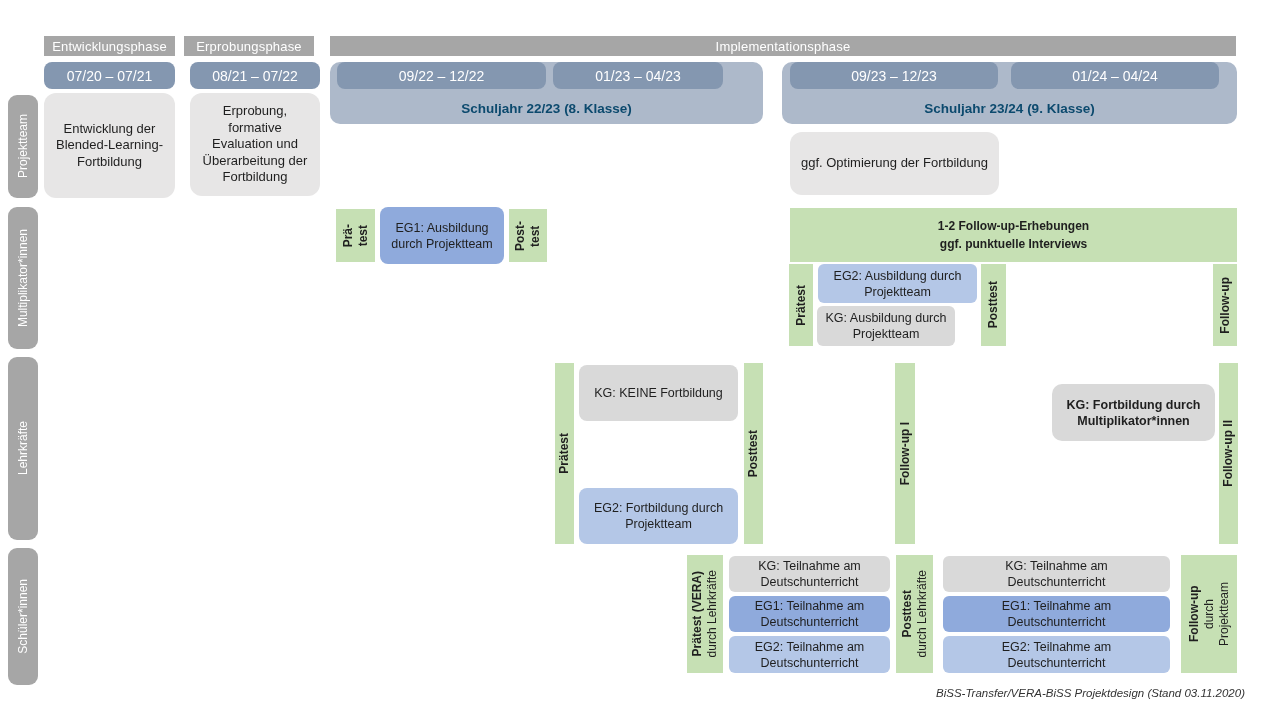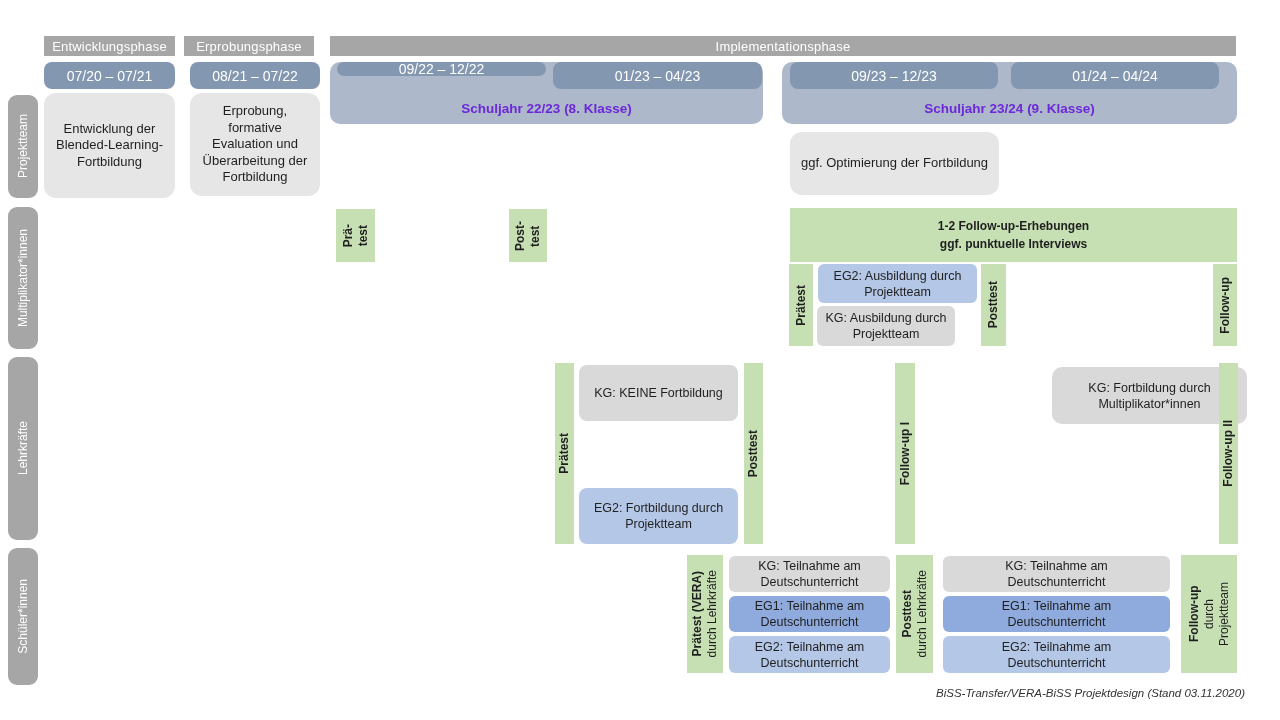--- a/index.html
+++ b/index.html
@@ -7,21 +7,21 @@
     position:relative; width:1280px; height:720px; overflow:hidden;
     font-family:"Liberation Sans", sans-serif; background:#ffffff;
     color:#1f1f1f;
   }
   .abs { position:absolute; box-sizing:border-box; }
   .flexc { display:flex; align-items:center; justify-content:center; text-align:center; }
 
   .phase-hdr { background:var(--phase_bar); color:#ffffff; font-size:13px; letter-spacing:.2px; }
   .band { background:var(--year_band); border-radius:10px; }
   .band-label { position:absolute; left:0; right:0; bottom:8px; text-align:center;
-                color:#6d28d9; font-weight:bold; font-size:13.5px; }
+                color:#0c4a6e; font-weight:bold; font-size:13.5px; }
   .date { background:var(--period_blue); color:#ffffff; font-size:14px; border-radius:8px; }
 
   .rowlabel { background:var(--row_label); color:#ffffff; border-radius:9px; font-size:13px; }
 
   .box { border-radius:8px; font-size:12.5px; line-height:1.28; padding:3px 8px; }
   .graybox { background:var(--box_light_gray); border-radius:12px; font-size:13px; }
   .kg   { background:var(--kg_gray); }
   .eg1  { background:var(--eg1_blue); }
   .eg2  { background:var(--eg2_blue); }
   .greenbar { background:var(--green); }
@@ -45,22 +45,22 @@
 
   <div class="abs band" style="left:330px;top:62px;width:433px;height:62px;">
     <div class="band-label">Schuljahr 22/23 (8. Klasse)</div>
   </div>
   <div class="abs band" style="left:782px;top:62px;width:455px;height:62px;">
     <div class="band-label">Schuljahr 23/24 (9. Klasse)</div>
   </div>
 
   <div class="abs flexc date" style="left:44px;top:62px;width:131px;height:27px;text-align:center;">07/20 – 07/21</div>
   <div class="abs flexc date" style="left:190px;top:62px;width:130px;height:27px;">08/21 – 07/22</div>
-  <div class="abs flexc date" style="left:337px;top:62px;width:209px;height:14px;">09/22 – 12/22</div>
-  <div class="abs flexc date" style="left:553px;top:62px;width:209px;height:27px;">01/23 – 04/23</div>
+  <div class="abs flexc date" style="left:337px;top:62px;width:209px;height:27px;">09/22 – 12/22</div>
+  <div class="abs flexc date" style="left:553px;top:62px;width:170px;height:27px;">01/23 – 04/23</div>
   <div class="abs flexc date" style="left:790px;top:62px;width:208px;height:27px;">09/23 – 12/23</div>
   <div class="abs flexc date" style="left:1011px;top:62px;width:208px;height:27px;">01/24 – 04/24</div>
 
   <div class="abs flexc rowlabel" style="left:8px;top:95px;width:30px;height:103px;">
     <span class="vtext">Projektteam</span>
   </div>
   <div class="abs flexc rowlabel" style="left:8px;top:207px;width:30px;height:142px;">
     <span class="vtext">Multiplikator*innen</span>
   </div>
   <div class="abs flexc rowlabel" style="left:8px;top:357px;width:30px;height:183px;">
@@ -73,20 +73,21 @@
   <div class="abs flexc box graybox" style="left:44px;top:93px;width:131px;height:105px;">Entwicklung der Blended-Learning-Fortbildung</div>
   <div class="abs flexc box graybox" style="left:790px;top:132px;width:209px;height:63px;">ggf. Optimierung der Fortbildung</div>
   <div class="abs flexc box graybox" style="left:190px;top:93px;width:130px;height:103px;">Erprobung, formative Evaluation und Überarbeitung der Fortbildung</div>
 
   <div class="abs flexc greenbar" style="left:336px;top:209px;width:39px;height:53px;">
     <span class="vtext vbold">
         <b>Prä-</b>
         <b>test</b>
       </span>
   </div>
+  <div class="abs flexc box eg1" style="left:380px;top:207px;width:124px;height:57px;">EG1: Ausbildung durch Projektteam</div>
   <div class="abs flexc greenbar" style="left:509px;top:209px;width:38px;height:53px;">
     <span class="vtext vbold">
         <b>Post-</b>
         <b>test</b>
       </span>
   </div>
   <div class="abs flexc greenbar banner" style="left:790px;top:208px;width:447px;height:54px;">
     <div>
       <div>1-2 Follow-up-Erhebungen</div>
       <div>ggf. punktuelle Interviews</div>
@@ -108,21 +109,21 @@
     <span class="vtext vbold">Prätest</span>
   </div>
   <div class="abs flexc box kg" style="left:579px;top:365px;width:159px;height:56px;">KG: KEINE Fortbildung</div>
   <div class="abs flexc box eg2" style="left:579px;top:488px;width:159px;height:56px;">EG2: Fortbildung durch Projektteam</div>
   <div class="abs flexc greenbar" style="left:744px;top:363px;width:19px;height:181px;">
     <span class="vtext vbold">Posttest</span>
   </div>
   <div class="abs flexc greenbar" style="left:895px;top:363px;width:20px;height:181px;">
     <span class="vtext vbold">Follow-up I</span>
   </div>
-  <div class="abs flexc box kg" style="left:1052px;top:367px;width:195px;height:57px;border-radius:10px;">KG: Fortbildung durch Multiplikator*innen</div>
+  <div class="abs flexc box kg" style="left:1052px;top:384px;width:163px;height:57px;border-radius:10px;font-weight:bold;">KG: Fortbildung durch Multiplikator*innen</div>
   <div class="abs flexc greenbar" style="left:1219px;top:363px;width:19px;height:181px;">
     <span class="vtext vbold">Follow-up II</span>
   </div>
 
   <div class="abs flexc greenbar" style="left:687px;top:555px;width:36px;height:118px;">
     <span class="vtext">
         <b>Prätest (VERA)</b>
         <span>durch Lehrkräfte</span>
       </span>
   </div>

